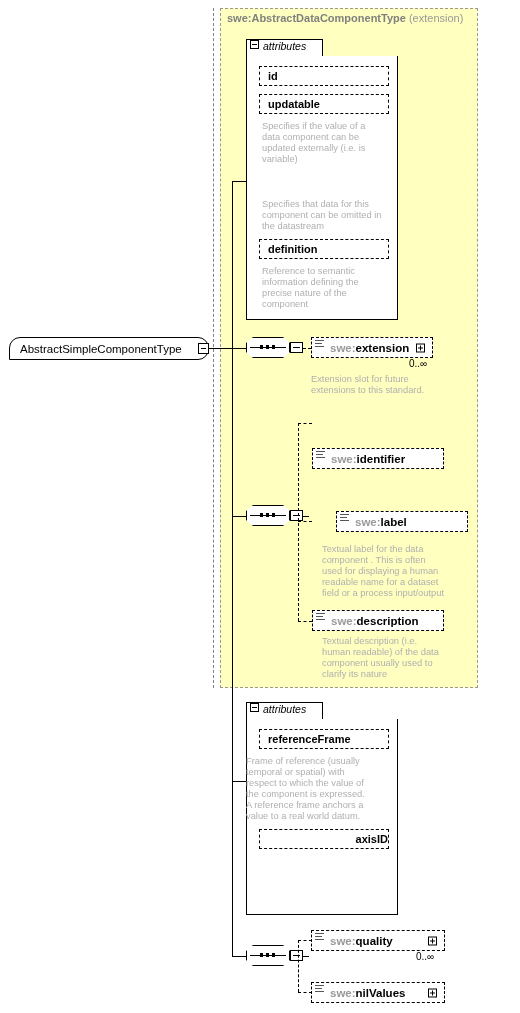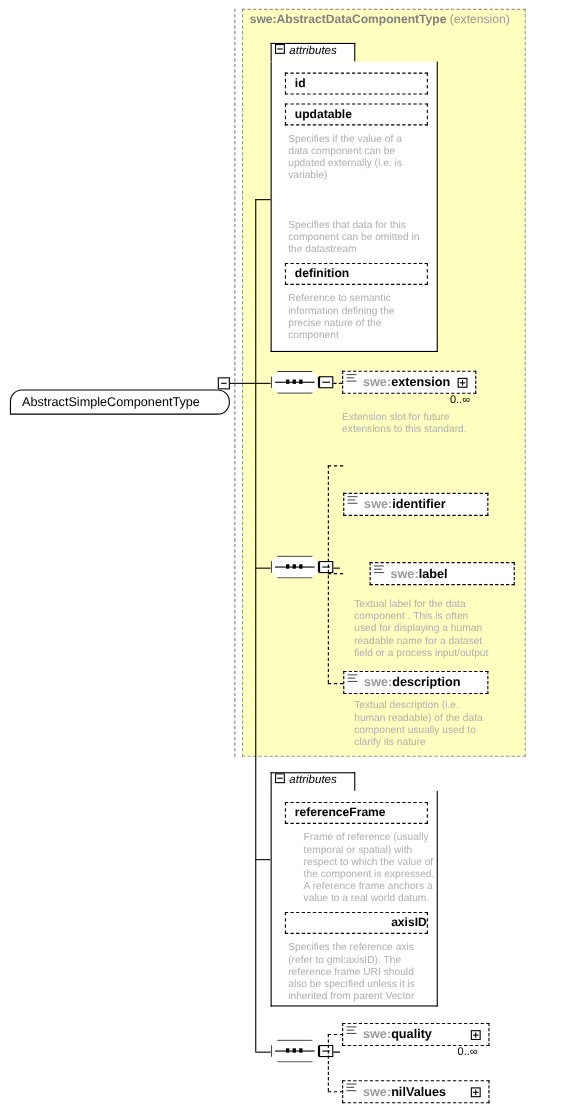--- a/index.html
+++ b/index.html
@@ -295,21 +295,21 @@
 
   <div class="attr-box shadow" style="left:259px; top:239px; width:130px;">
     <span>definition</span>
   </div>
   <div class="doc" style="left:262px; top:266px; width:128px;">Reference to semantic
 information defining the
 precise nature of the
 component</div>
 
   <div class="root-shadow" style="left:12px; top:340px; width:200px; height:23px;"></div>
-  <div class="root-node" style="left:9px; top:354px; width:200px;">
+  <div class="root-node" style="left:9px; top:337px; width:200px;">
     <span>AbstractSimpleComponentType</span>
   </div>
   <div class="root-btn" style="left:198px; top:343px;"></div>
 
   <div class="hline" style="left:209px; top:348px; width:23px;"></div>
 
   <div class="vline" style="left:232px; top:181px; height:775px;"></div>
 
   <div class="hline" style="left:232px; top:181px; width:14px;"></div>
 
@@ -402,35 +402,30 @@
   <div class="hline" style="left:232px; top:781px; width:14px;"></div>
   <div class="attr-tab" style="left:246px; top:702px; width:77px;">
     <span class="pmbox"></span>
     <span>attributes</span>
   </div>
   <div class="attr-panel" style="left:246px; top:719px; width:152px; height:196px;"></div>
 
   <div class="attr-box shadow" style="left:259px; top:729px; width:130px;">
     <span>referenceFrame</span>
   </div>
-  <div class="doc" style="left:276px; top:756px; width:132px;">Frame of reference (usually
+  <div class="doc" style="left:246px; top:756px; width:132px;">Frame of reference (usually
 temporal or spatial) with
 respect to which the value of
 the component is expressed.
 A reference frame anchors a
 value to a real world datum.</div>
 
   <div class="attr-box shadow" style="left:259px; top:829px; width:130px;justify-content:flex-end;">
     <span>axisID</span>
   </div>
-  <div class="doc" style="left:262px; top:856px; width:132px;">Specifies the reference axis
-(refer to gml:axisID). The
-reference frame URI should
-also be specified unless it is
-inherited from parent Vector</div>
 
   <div class="hline" style="left:232px; top:956px; width:14px;"></div>
   <div class="seq" style="left:246px; top:945px;">
     <div class="octsh"></div>
     <div class="oct"></div>
     <div class="bar"></div>
     <div class="dots">
         <span></span>
         <span></span>
         <span></span>

